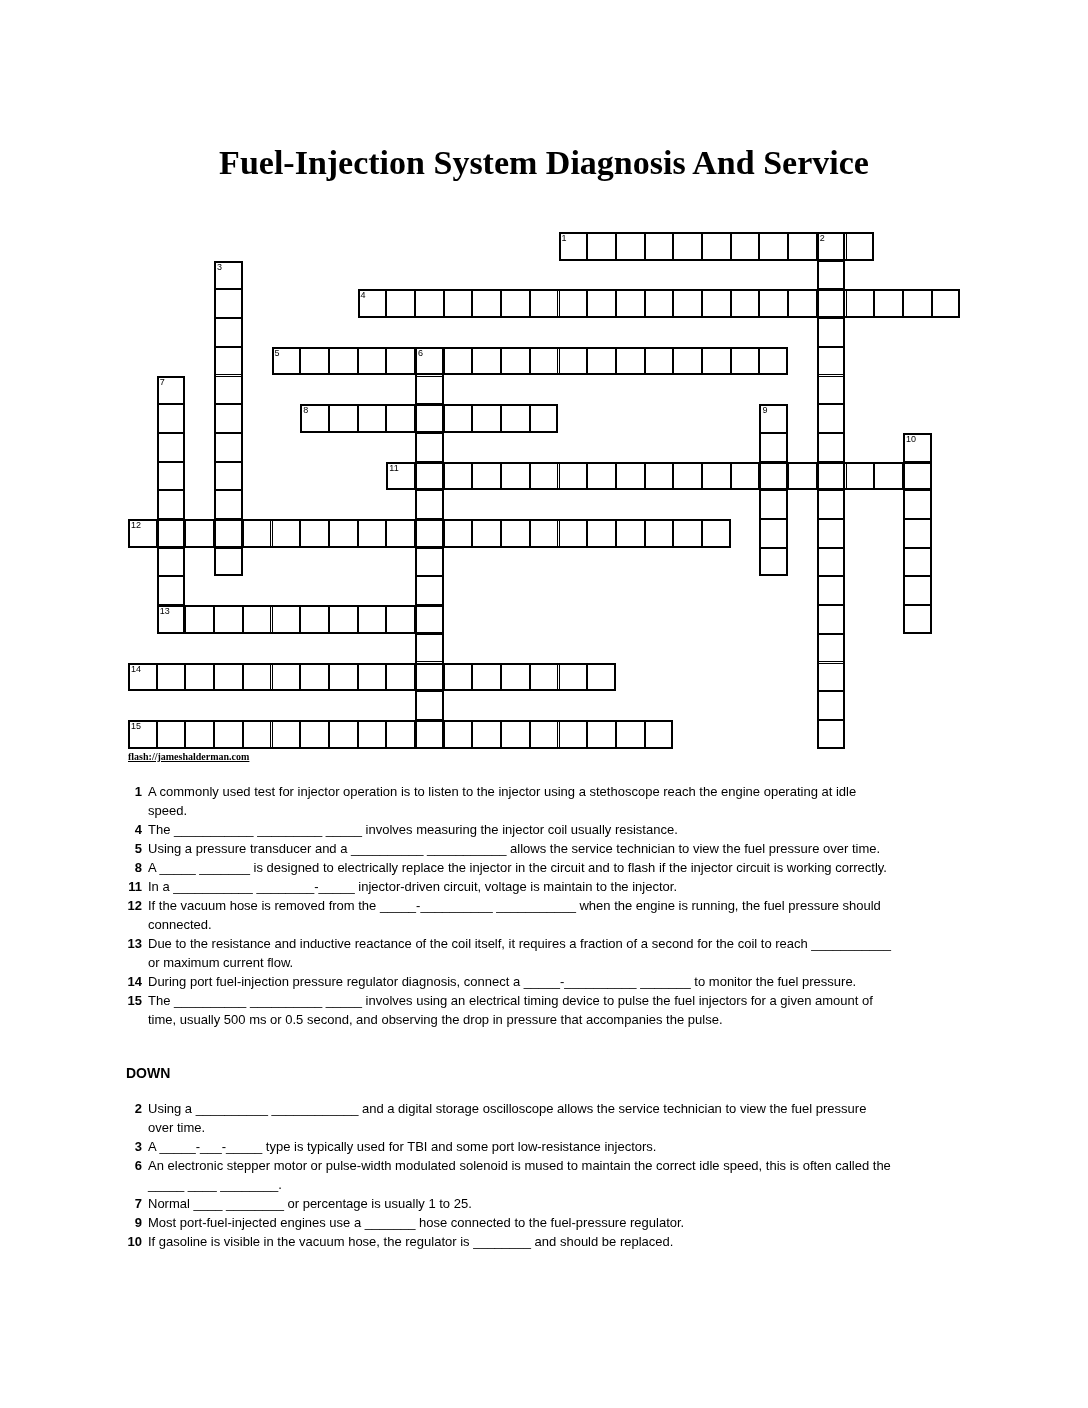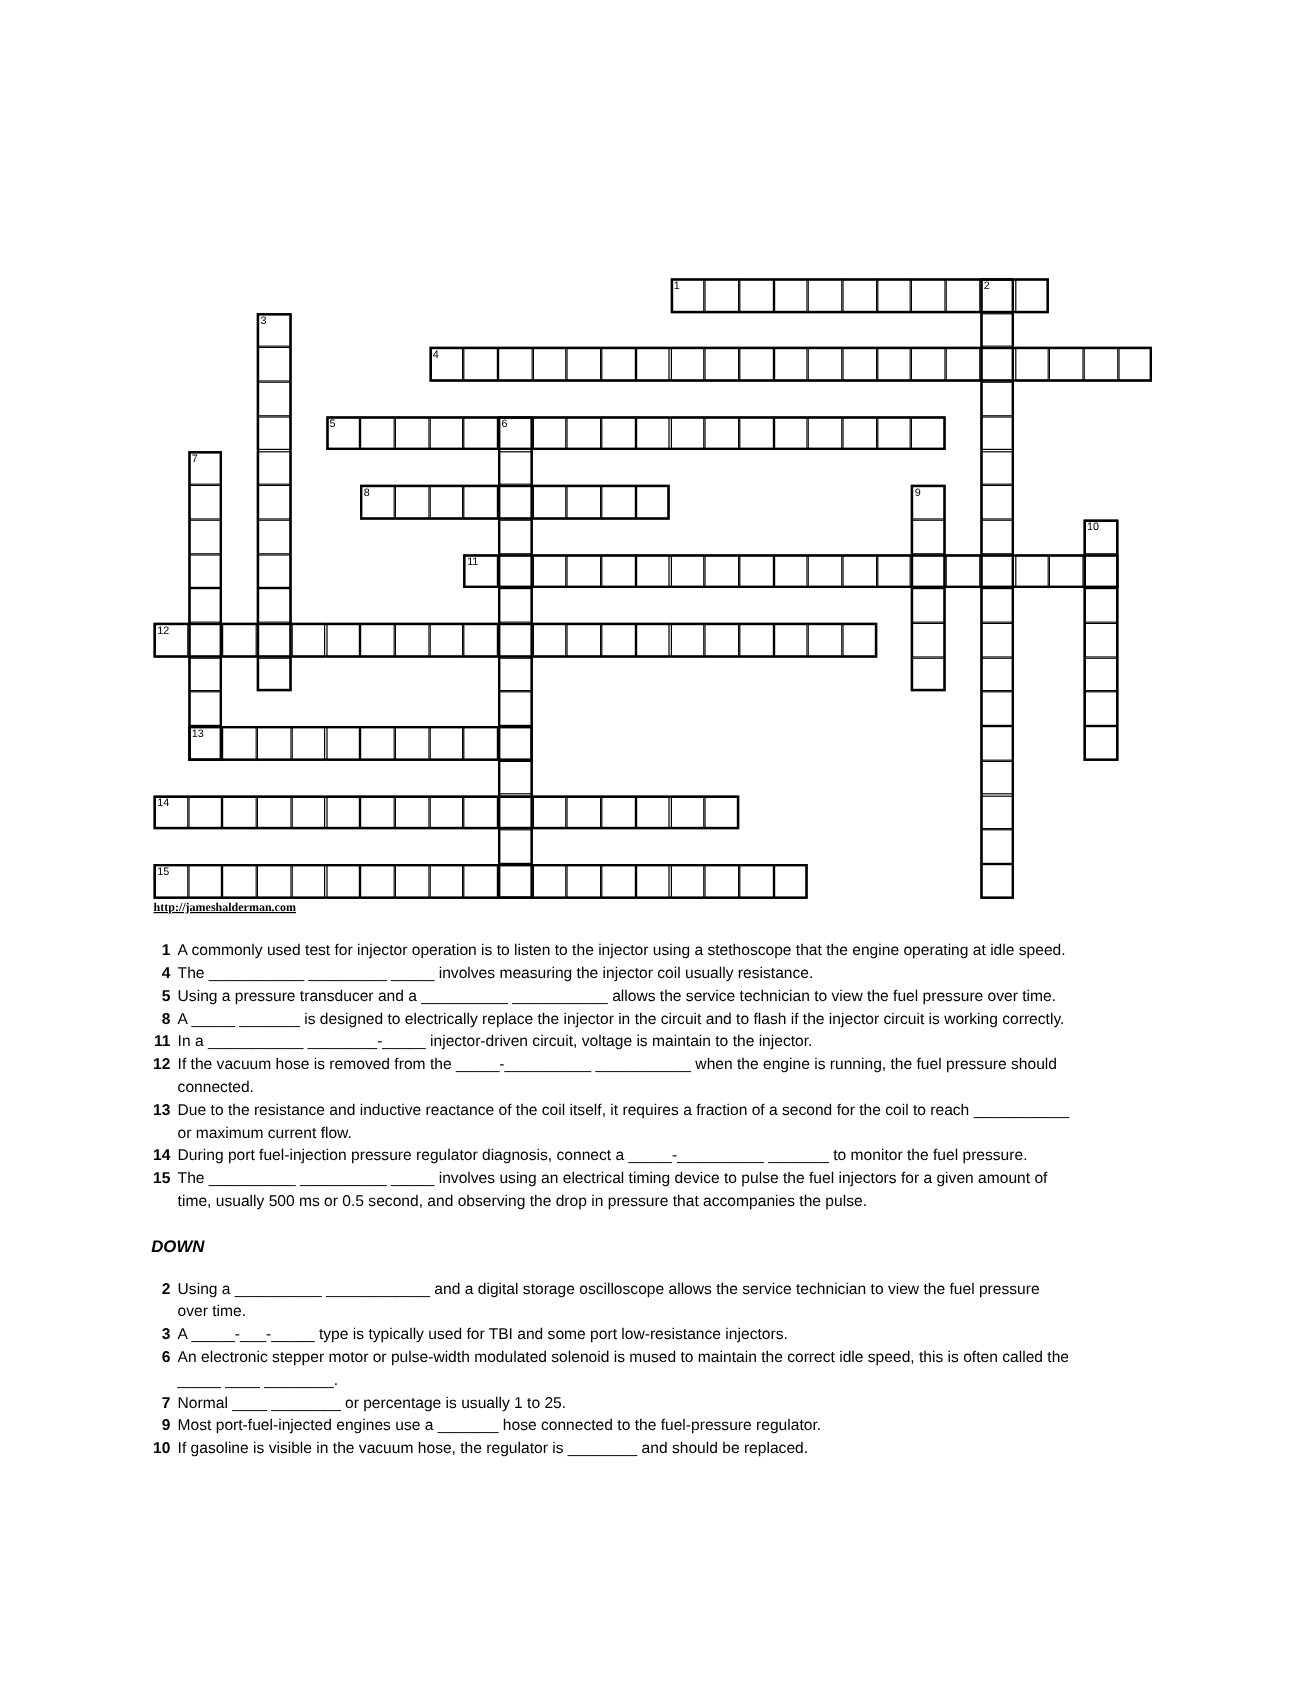--- a/index.html
+++ b/index.html
@@ -10,29 +10,30 @@
   .subtitle{position:absolute;top:188px;left:0;width:100%;text-align:center;margin:0;
             font-family:"Liberation Serif",serif;font-weight:normal;font-size:20px;line-height:1.1;}
   .grid{position:absolute;left:128px;top:232px;}
   .cell{position:absolute;box-sizing:border-box;border:1px solid #000;background:#fff;}
   .word{position:absolute;box-sizing:border-box;border:2px solid #000;background:transparent;}
   .wnum{position:absolute;font-size:9px;line-height:9px;font-family:"Liberation Sans",sans-serif;}
   .source{position:absolute;left:128px;top:751px;font-family:"Liberation Serif",serif;
           font-weight:bold;font-size:10px;text-decoration:underline;color:#000;}
   .clues{position:absolute;left:122px;top:782px;width:770px;}
   .heading{font-weight:bold;font-size:14px;margin:0 0 18px 4px;}
-  .down-head{margin-top:20px;font-style:italic;}
+  .down-head{margin-top:36px;}
   .clue{display:flex;font-size:13px;line-height:19px;}
   .cnum{width:20px;flex:0 0 20px;text-align:right;font-weight:bold;padding-right:6px;}
   .ctext{flex:1;}
 </style>
 </head>
 <body>
 
 <div class="page">
+  <h1 class="title">Fuel-Injection System Diagnosis And Service</h1>
 
   <div id="grid" class="grid" style="width: 832.3px; height: 516.6px;">
       <div class="cell" style="left: 430.5px; top: 0px; width: 28.7px; height: 28.7px;"></div>
       <div class="cell" style="left: 459.2px; top: 0px; width: 28.7px; height: 28.7px;"></div>
       <div class="cell" style="left: 487.9px; top: 0px; width: 28.7px; height: 28.7px;"></div>
       <div class="cell" style="left: 516.6px; top: 0px; width: 28.7px; height: 28.7px;"></div>
       <div class="cell" style="left: 545.3px; top: 0px; width: 28.7px; height: 28.7px;"></div>
       <div class="cell" style="left: 574px; top: 0px; width: 28.7px; height: 28.7px;"></div>
       <div class="cell" style="left: 602.7px; top: 0px; width: 28.7px; height: 28.7px;"></div>
       <div class="cell" style="left: 631.4px; top: 0px; width: 28.7px; height: 28.7px;"></div>
@@ -263,27 +264,27 @@
       <div class="wnum" style="left: 175.2px; top: 174.2px;">8</div>
       <div class="wnum" style="left: 634.4px; top: 174.2px;">9</div>
       <div class="wnum" style="left: 777.9px; top: 202.9px;">10</div>
       <div class="wnum" style="left: 261.3px; top: 231.6px;">11</div>
       <div class="wnum" style="left: 3px; top: 289px;">12</div>
       <div class="wnum" style="left: 31.7px; top: 375.1px;">13</div>
       <div class="wnum" style="left: 3px; top: 432.5px;">14</div>
       <div class="wnum" style="left: 3px; top: 489.9px;">15</div>
     </div>
 
-  <a class="source">http://jameshalderman.com</a>
+  <a class="source">flash://jameshalderman.com</a>
 
   <div class="clues">
     <div id="across-list">
   <div class="clue">
     <span class="cnum">1</span>
-    <span class="ctext">A commonly used test for injector operation is to listen to the injector using a stethoscope that the engine operating at idle speed.</span>
+    <span class="ctext">A commonly used test for injector operation is to listen to the injector using a stethoscope reach the engine operating at idle speed.</span>
   </div>
 
   <div class="clue">
     <span class="cnum">4</span>
     <span class="ctext">The ___________ _________ _____ involves measuring the injector coil usually resistance.</span>
   </div>
 
   <div class="clue">
     <span class="cnum">5</span>
     <span class="ctext">Using a pressure transducer and a __________ ___________ allows the service technician to view the fuel pressure over time.</span>

